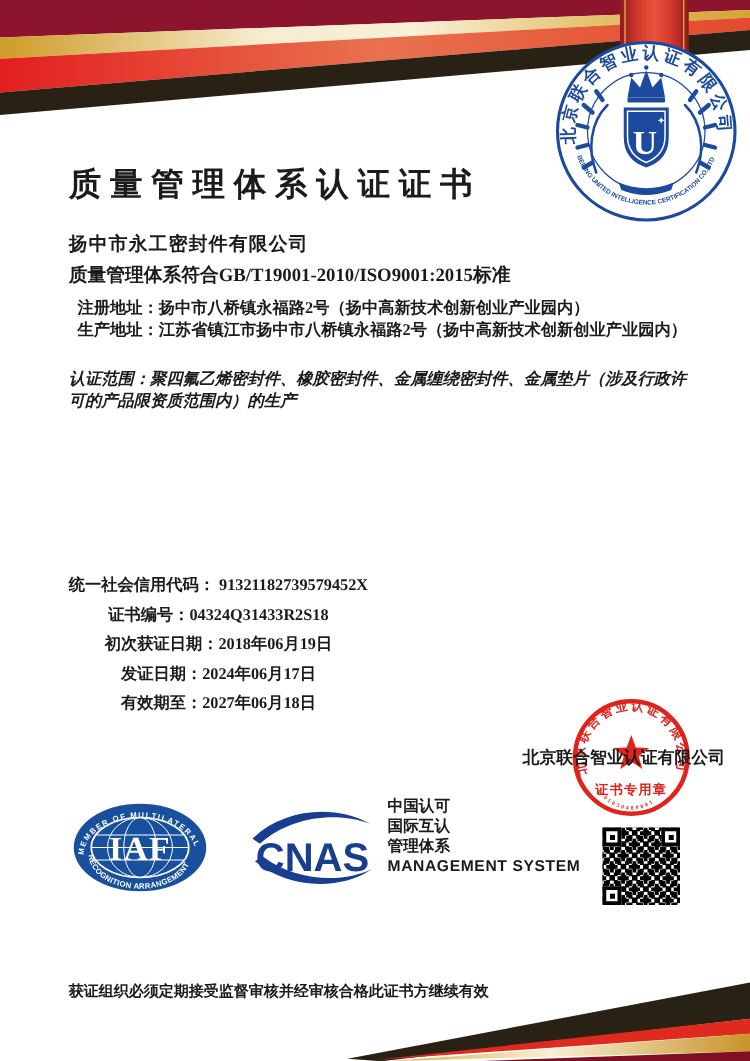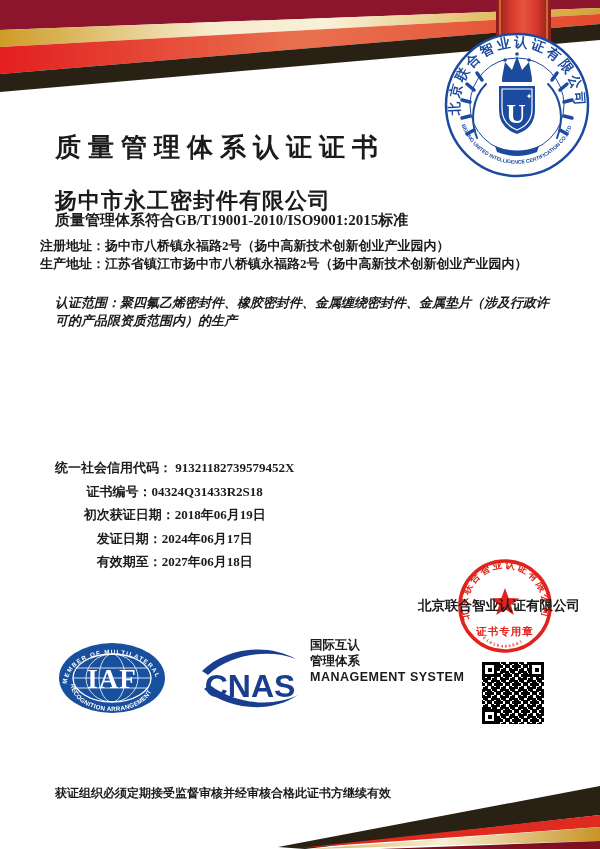--- a/index.html
+++ b/index.html
@@ -1,22 +1,22 @@
 <!DOCTYPE html>
 <html><head>
 <meta charset="utf-8">
 <style>
   html,body{margin:0;padding:0;background:#e8e8e8;}
   #page{position:relative;width:600px;height:849px;background:#fff;overflow:hidden;
         font-family:"Liberation Serif","DejaVu Serif",serif;color:#1b1b1b;}
   .abs{position:absolute;}
   .cert-title{left:55px;top:130px;font-size:26px;font-weight:bold;letter-spacing:7px;}
-  .company{left:55px;top:186px;font-size:22px;font-weight:bold;letter-spacing:1px;}
+  .company{left:55px;top:186px;font-size:15px;font-weight:bold;letter-spacing:1px;}
   .standard{left:55px;top:211px;font-size:15px;font-weight:bold;}
-  .addr{left:40px;top:237px;font-size:13px;font-weight:bold;line-height:18px;}
+  .addr{left:62px;top:237px;font-size:13px;font-weight:bold;line-height:18px;}
   .addr div{white-space:nowrap;}
   .scope{left:55px;top:294px;width:500px;font-size:13px;font-weight:bold;line-height:18px;font-style:italic;}
   .details{left:55px;top:456px;font-size:13px;font-weight:bold;line-height:23.5px;text-align:center;}
   .issuer-line{left:418px;top:597px;font-size:13.5px;font-weight:bold;z-index:3;}
   .accred{left:310px;top:637px;line-height:16px;font-weight:bold;z-index:2;}
   .accred .cn{font-size:12.5px;font-family:"Liberation Sans","DejaVu Sans",sans-serif;}
   .accred .en{font-size:12.5px;font-family:"Liberation Sans","DejaVu Sans",sans-serif;letter-spacing:0.5px;}
   .footer{left:55px;top:736px;font-size:12px;font-weight:bold;line-height:23px;white-space:pre-wrap;z-index:2;}
   .seal-wrap{left:452px;top:553px;z-index:2;}
   .qr{left:482px;top:662px;width:62px;height:62px;z-index:2;
@@ -183,20 +183,21 @@
     <text x="54" y="46" text-anchor="middle" font-size="27" font-weight="bold" fill="#fff" letter-spacing="1">IAF</text>
   </svg>
 
   <svg class="abs" style="left:196px;top:645px;z-index:2" width="108" height="68" viewBox="0 0 108 68">
     <path d="M6,26 C30,2 72,-2 100,14 C74,4 36,8 12,30 Z" fill="#1A3E8F"></path>
     <path d="M8,44 C34,66 76,68 102,50 C78,62 40,60 14,40 Z" fill="#1A3E8F"></path>
     <text x="54" y="52" text-anchor="middle" class="sans" font-size="32" font-weight="bold" fill="#1A3E8F">CNAS</text>
   </svg>
 
   <div class="abs accred">
+    <div class="cn">中国认可</div>
     <div class="cn">国际互认</div>
     <div class="cn">管理体系</div>
     <div class="en">MANAGEMENT SYSTEM</div>
   </div>
 
   <div class="abs qr">
     <div class="f tl"></div>
     <div class="f tr"></div>
     <div class="f bl"></div>
   </div>

